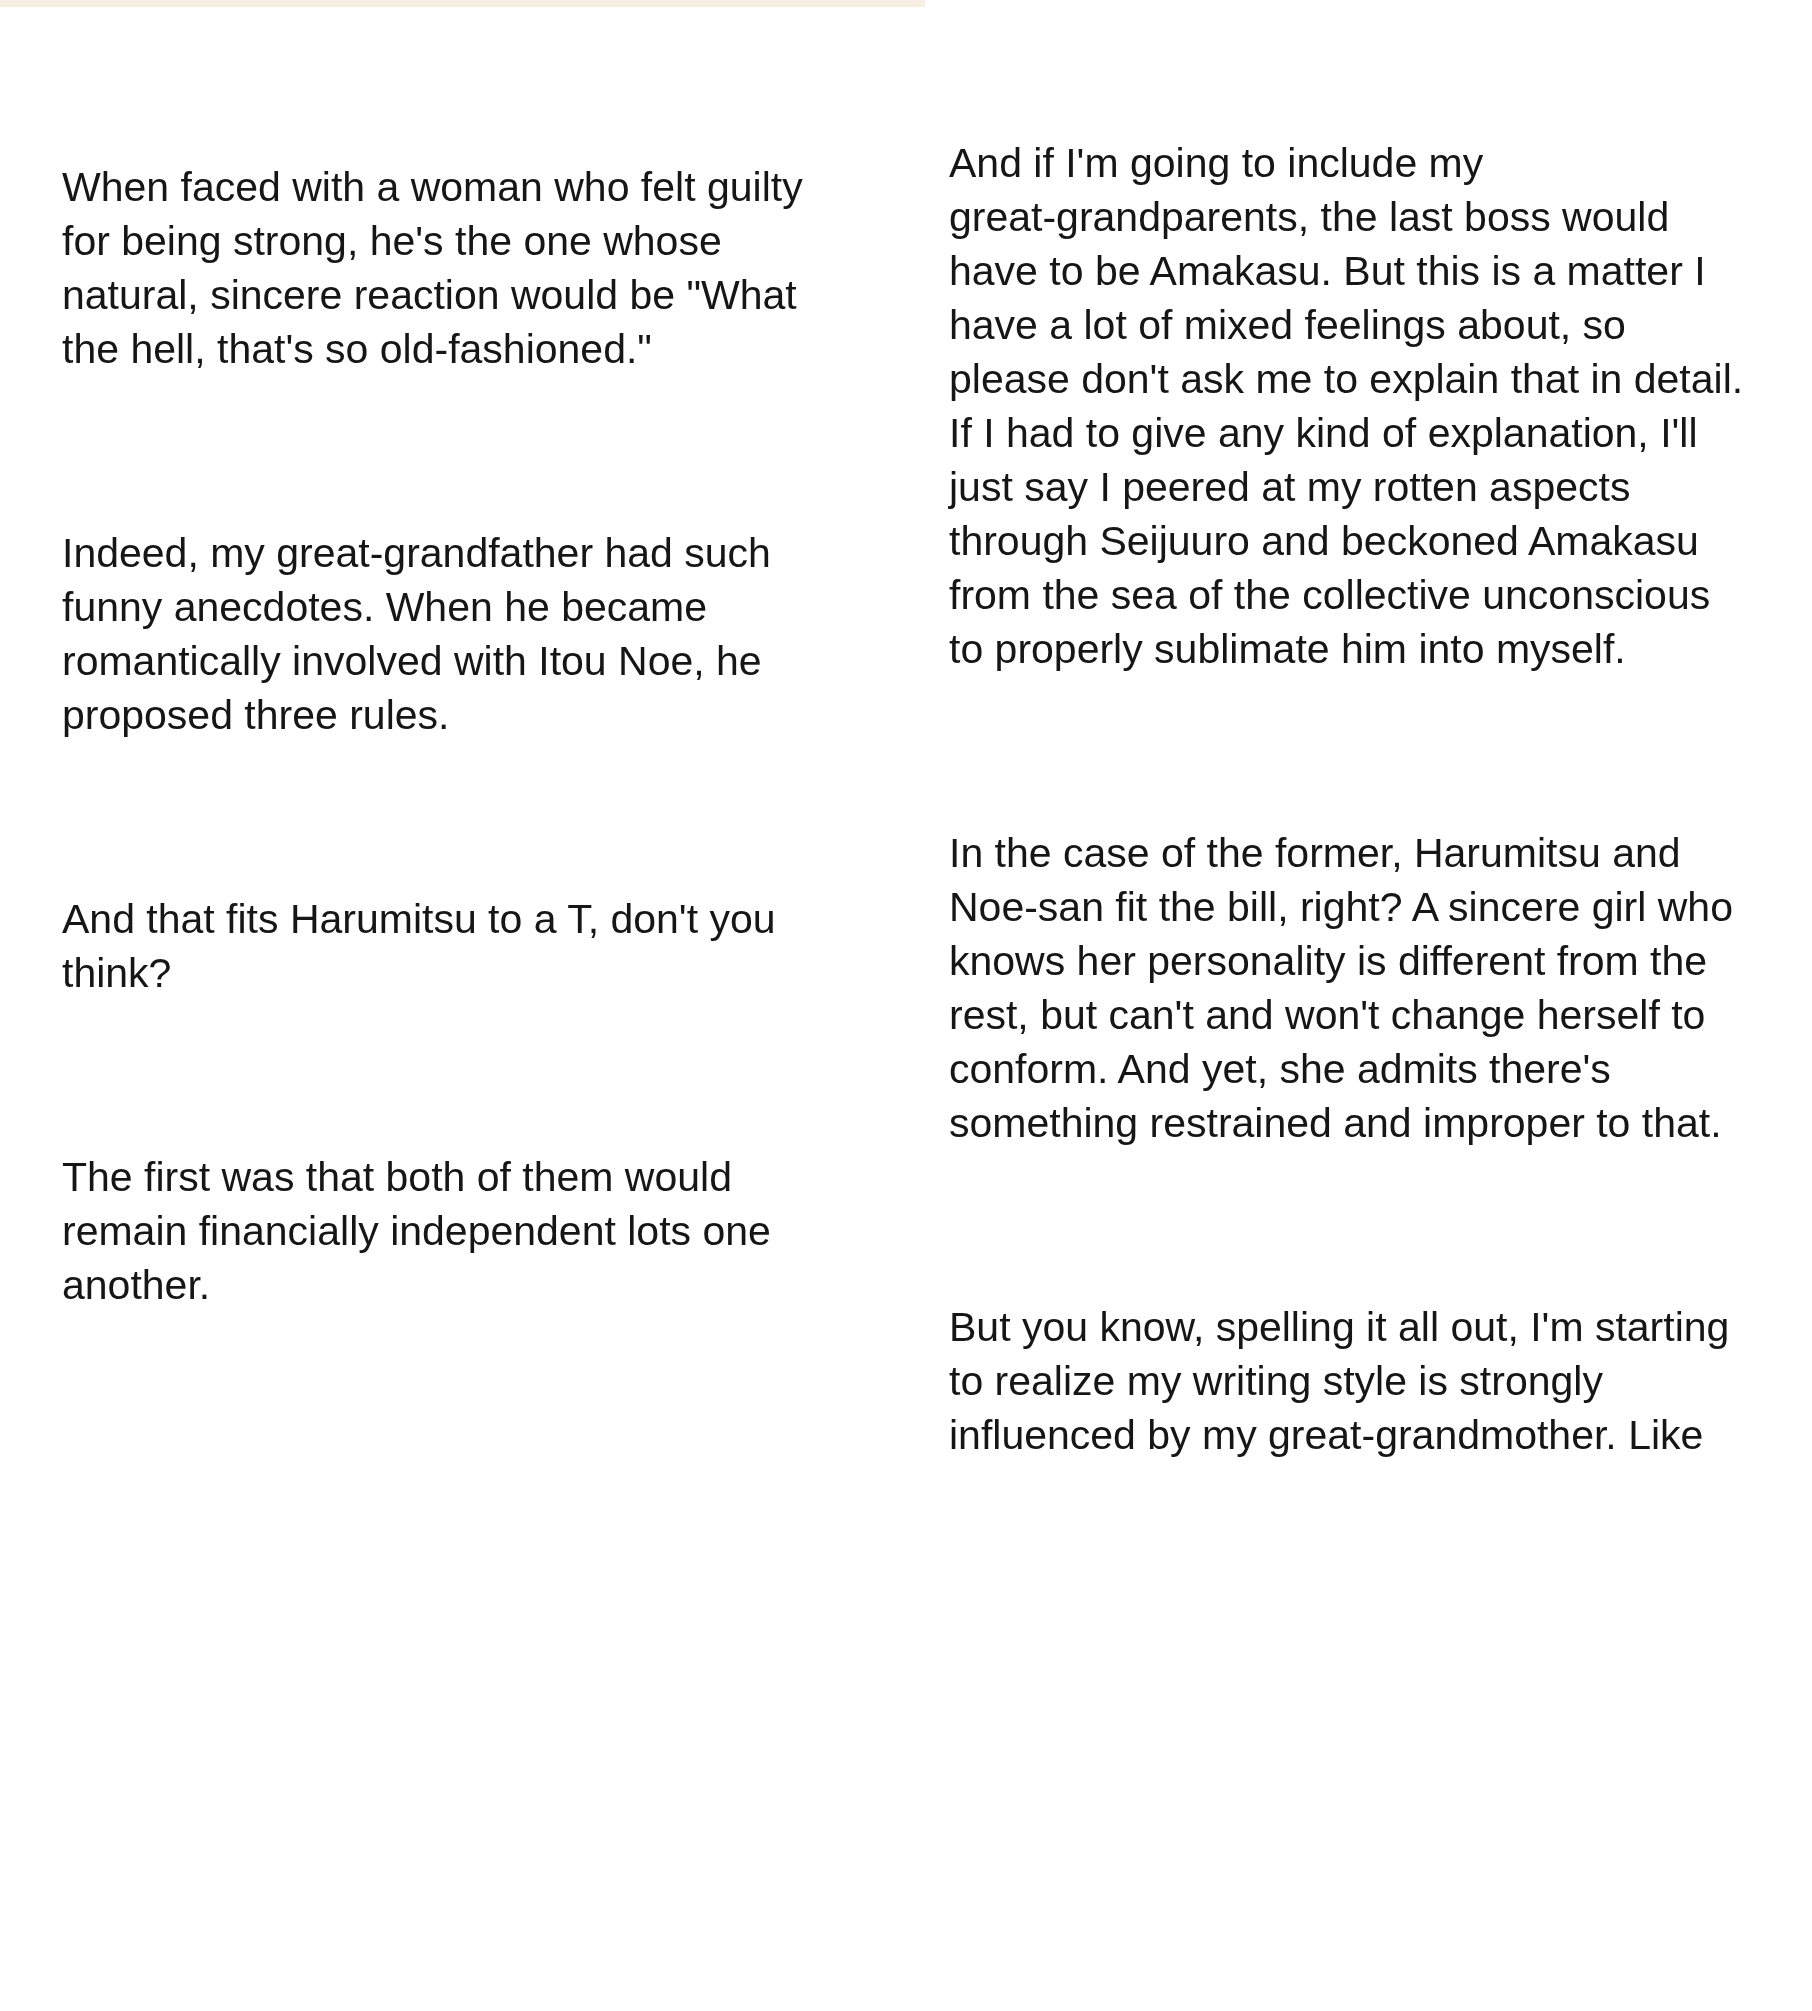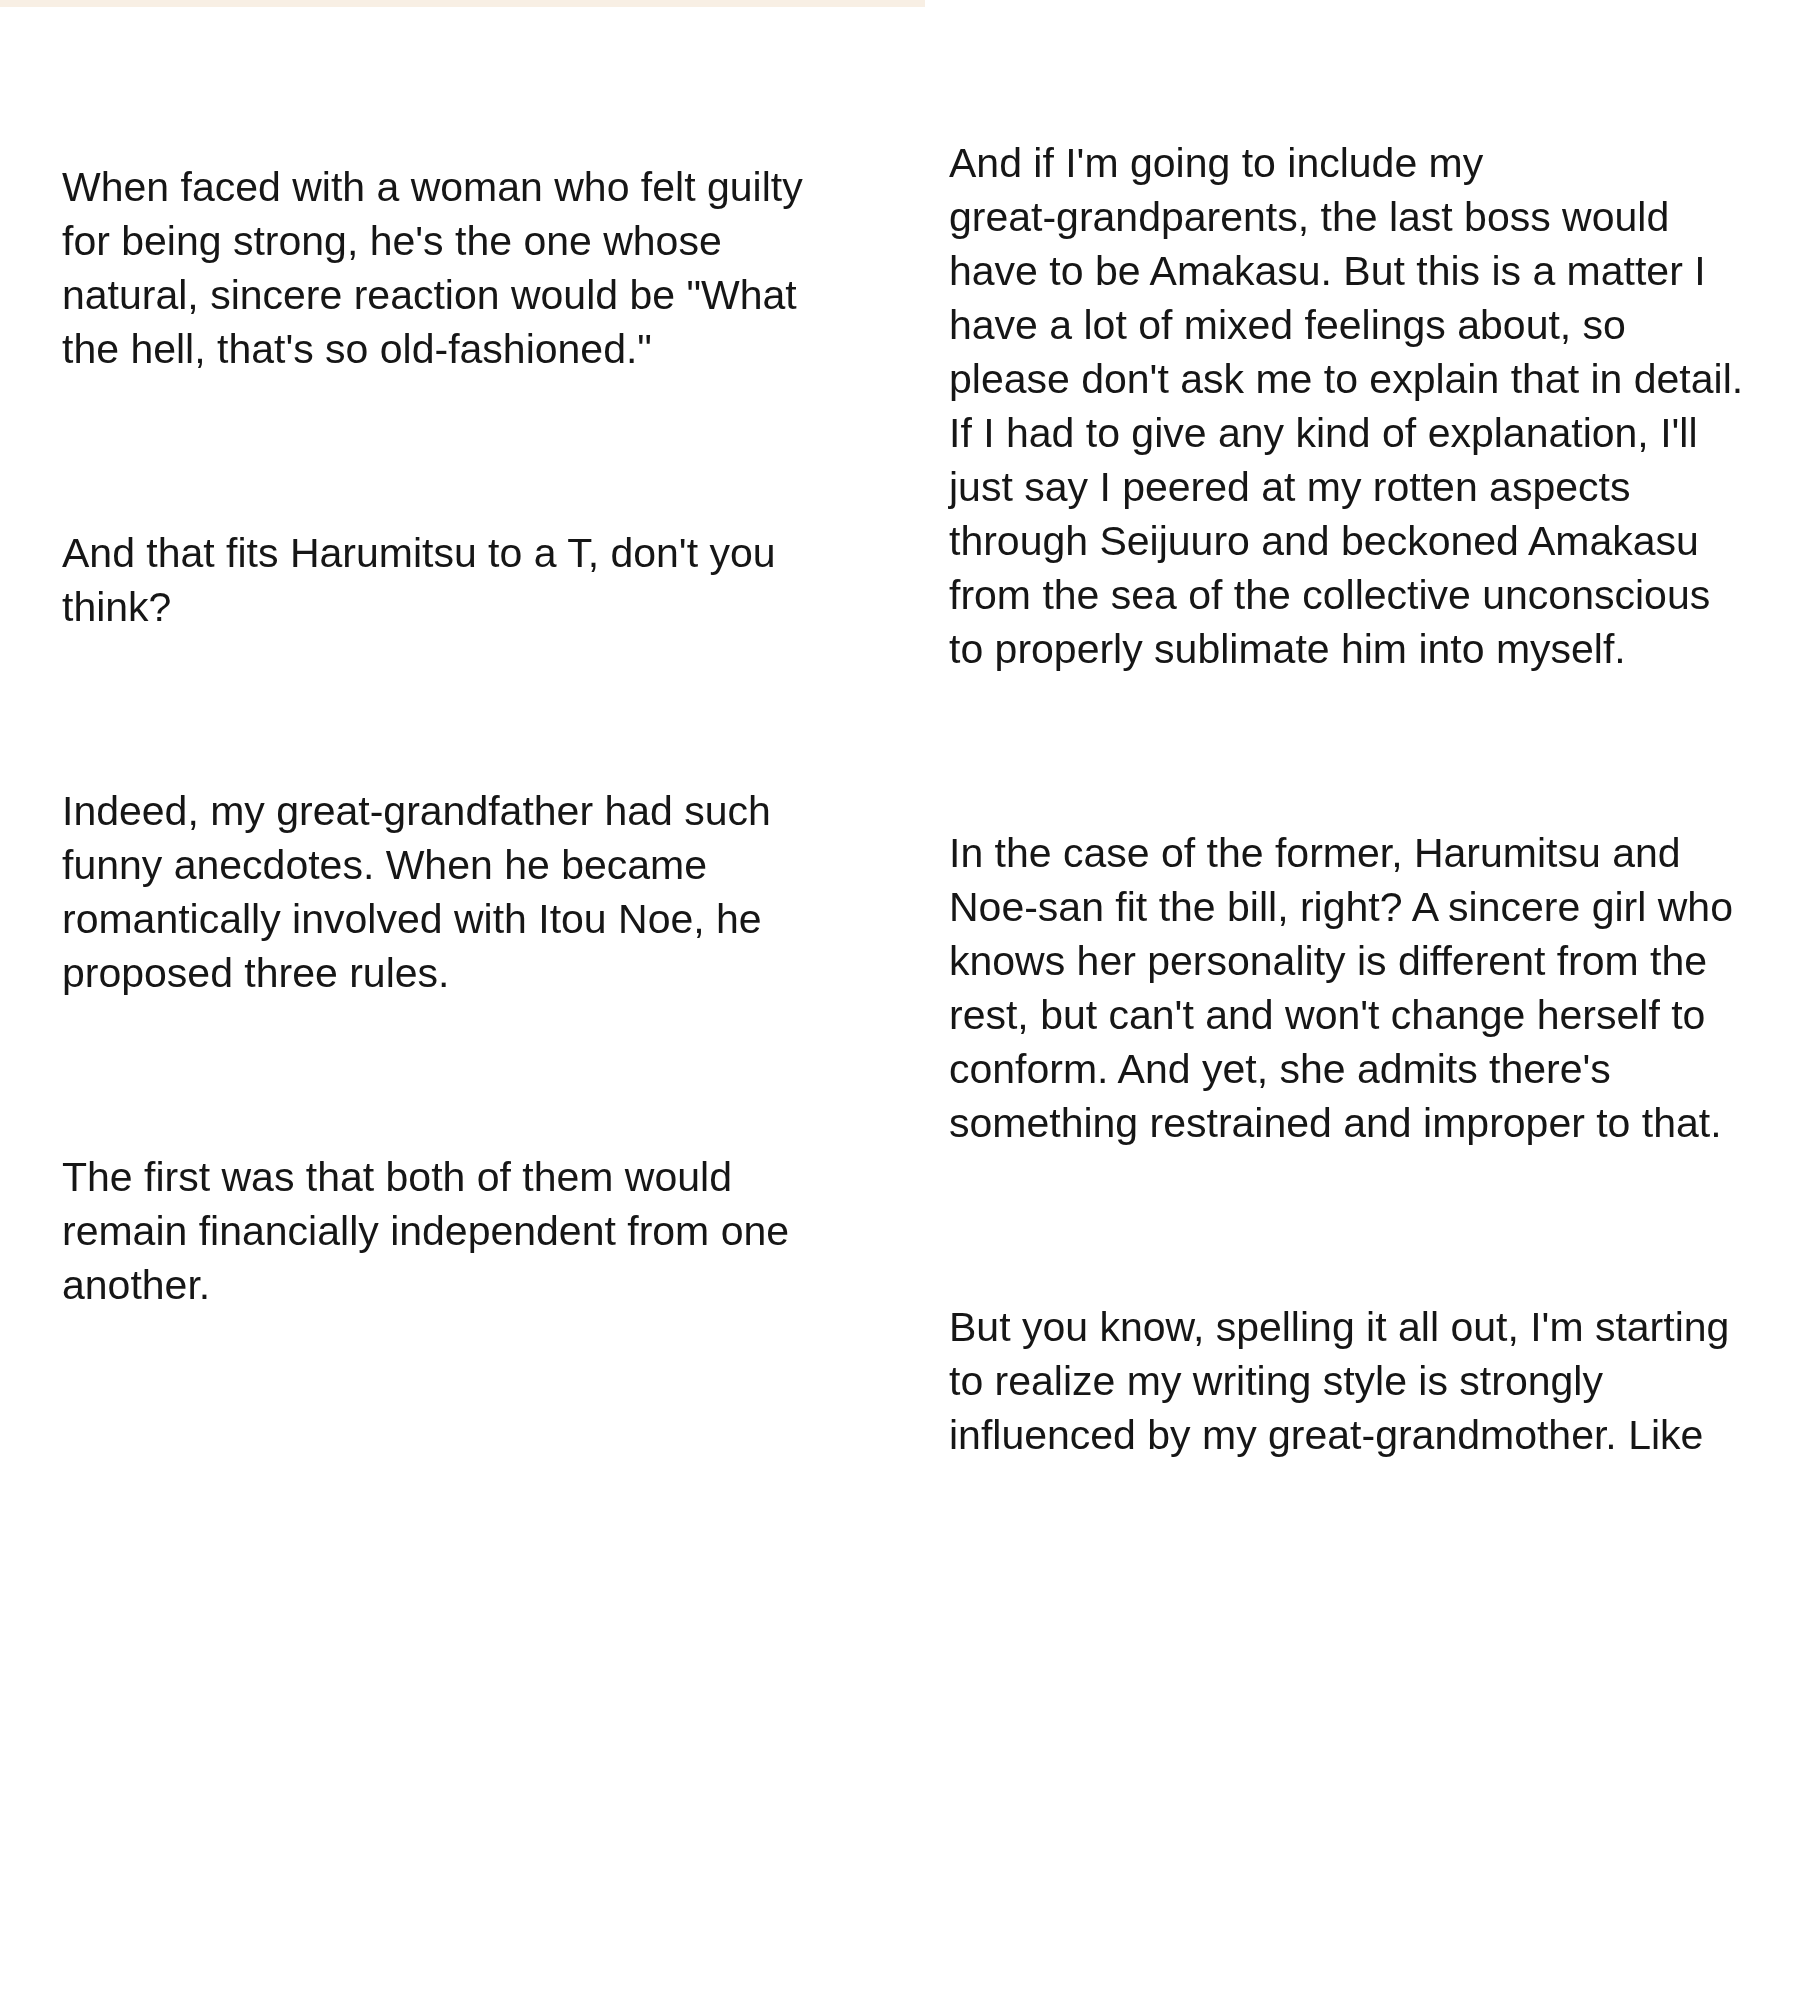--- a/index.html
+++ b/index.html
@@ -57,28 +57,28 @@
 
 <div class="screen" style="background: rgb(255, 255, 255);">
 
   <div class="header-strip" style="background: rgb(248, 239, 228);"></div>
 
   <div class="text-col col-left" style="color: rgb(22, 22, 22);">
     <div class="para">When faced with a woman who felt guilty
 for being strong, he's the one whose
 natural, sincere reaction would be "What
 the hell, that's so old-fashioned."</div>
-    <div class="para">And that fits Harumitsu to a T, don't you
-think?</div>
     <div class="para">Indeed, my great-grandfather had such
 funny anecdotes. When he became
 romantically involved with Itou Noe, he
 proposed three rules.</div>
+    <div class="para">And that fits Harumitsu to a T, don't you
+think?</div>
     <div class="para">The first was that both of them would
-remain financially independent from one
+remain financially independent lots one
 another.</div>
     
     
     
   </div>
 
   <div class="text-col col-right" style="color: rgb(22, 22, 22);">
     <div class="para">And if I'm going to include my
 great-grandparents, the last boss would
 have to be Amakasu. But this is a matter I

